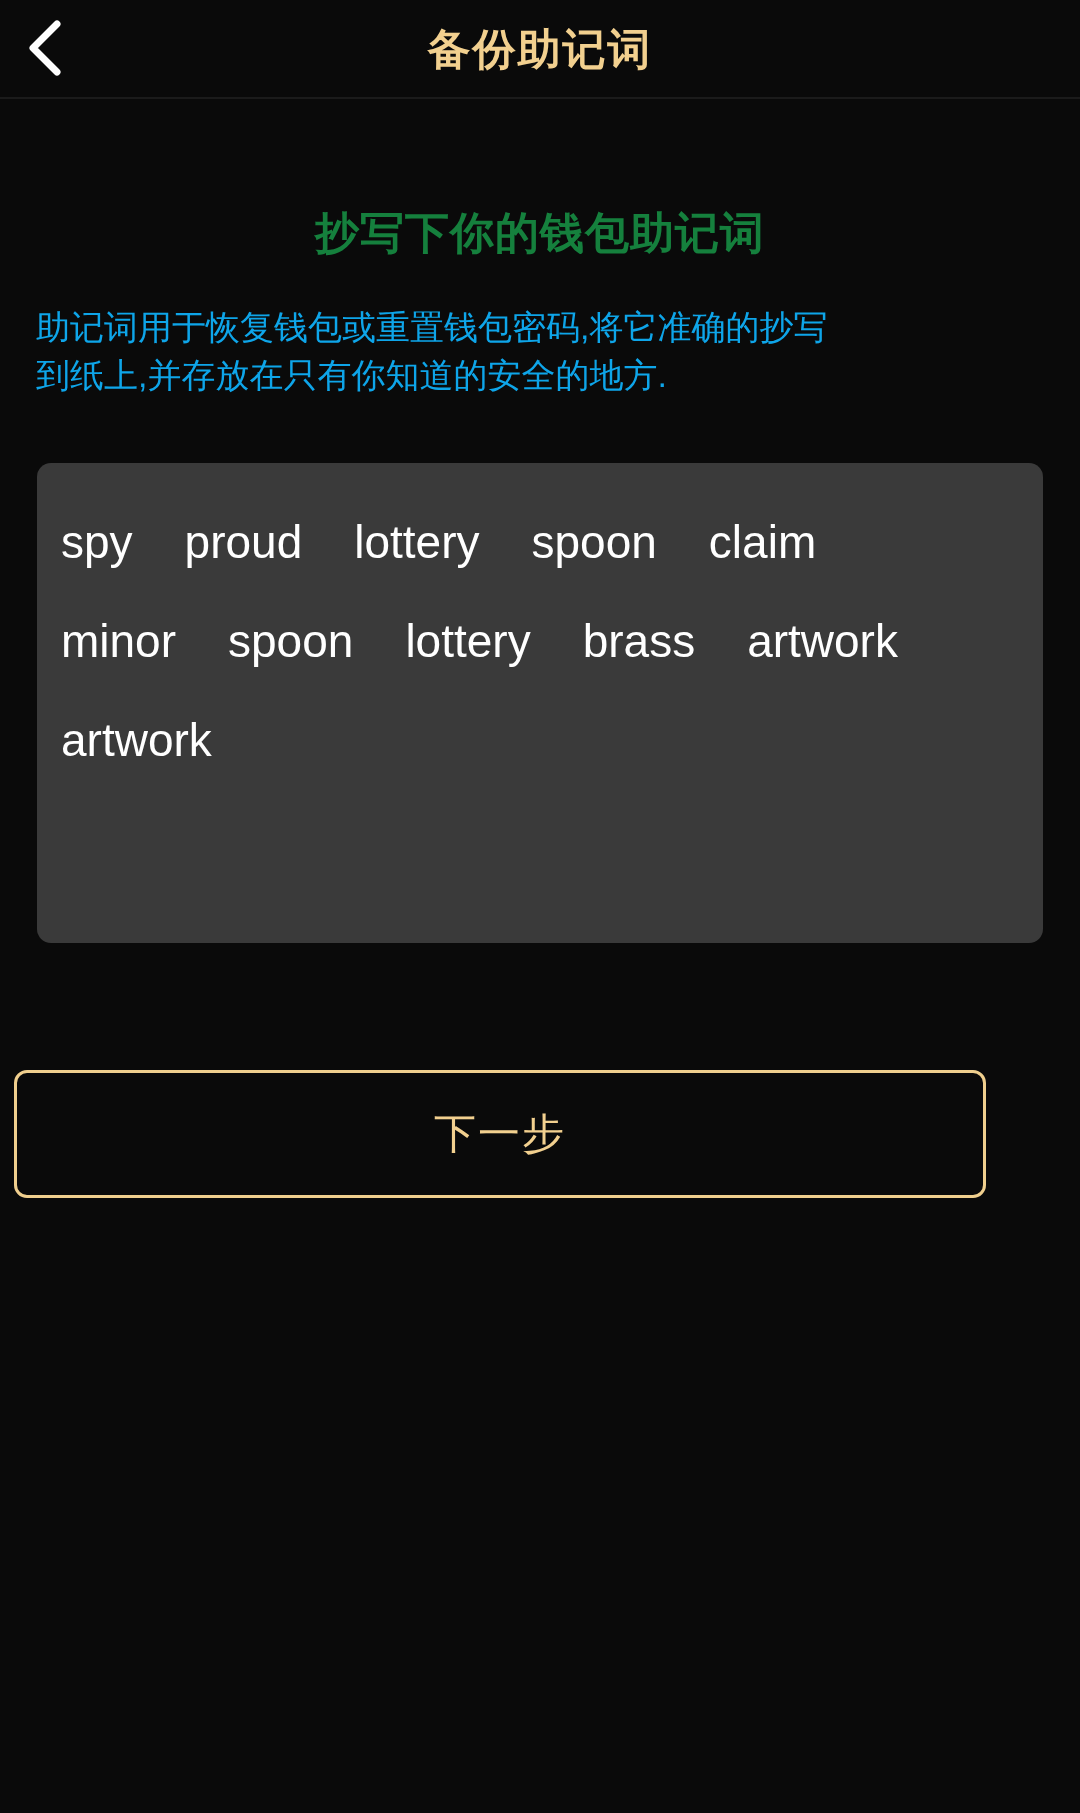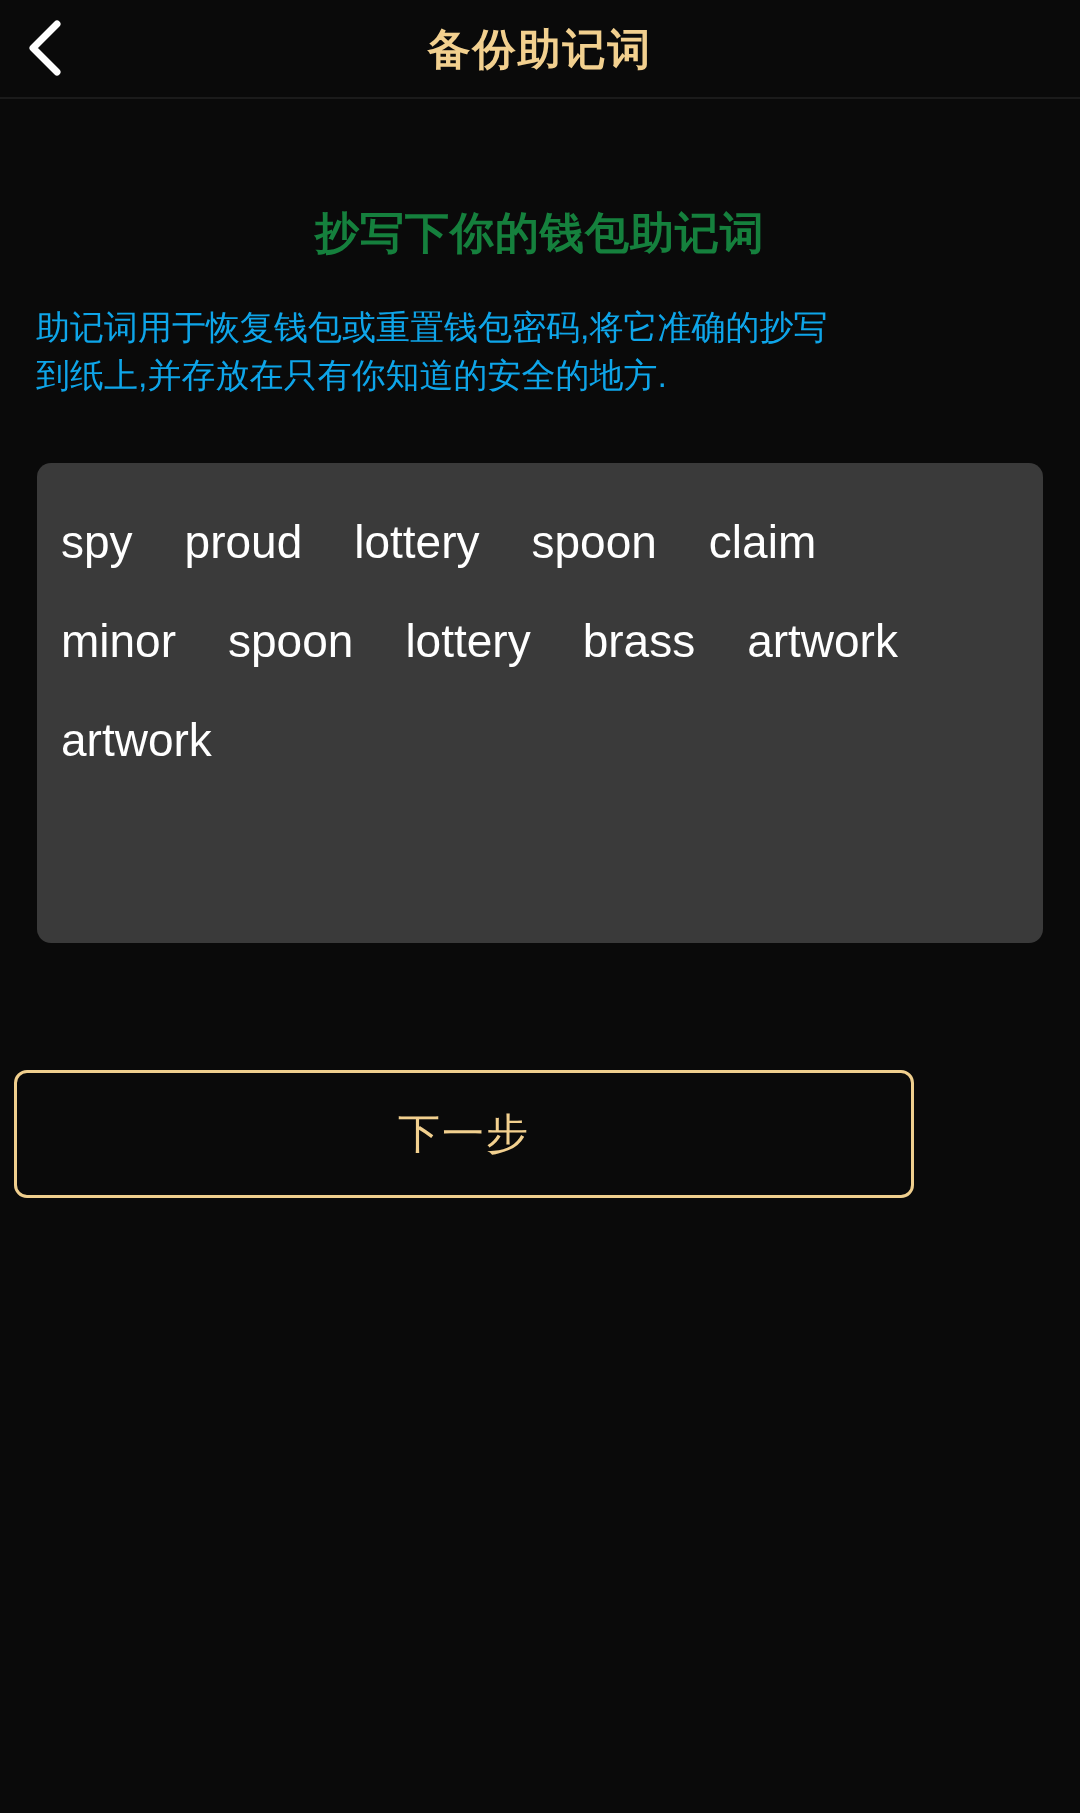--- a/index.html
+++ b/index.html
@@ -92,21 +92,21 @@
     line-height: 99px;
     white-space: nowrap;
     margin-right: 52px;
   }
 
   
   .next-button {
     position: absolute;
     left: 14px;
     top: 1070px;
-    width: 900px;
+    width: 972px;
     height: 128px;
     box-sizing: border-box;
     border: 3px solid #f0cf8e;
     border-radius: 13px;
     background: transparent;
     color: #f2d08f;
     font-family: "Liberation Sans", sans-serif;
     font-size: 42px;
     letter-spacing: 2px;
     display: flex;

